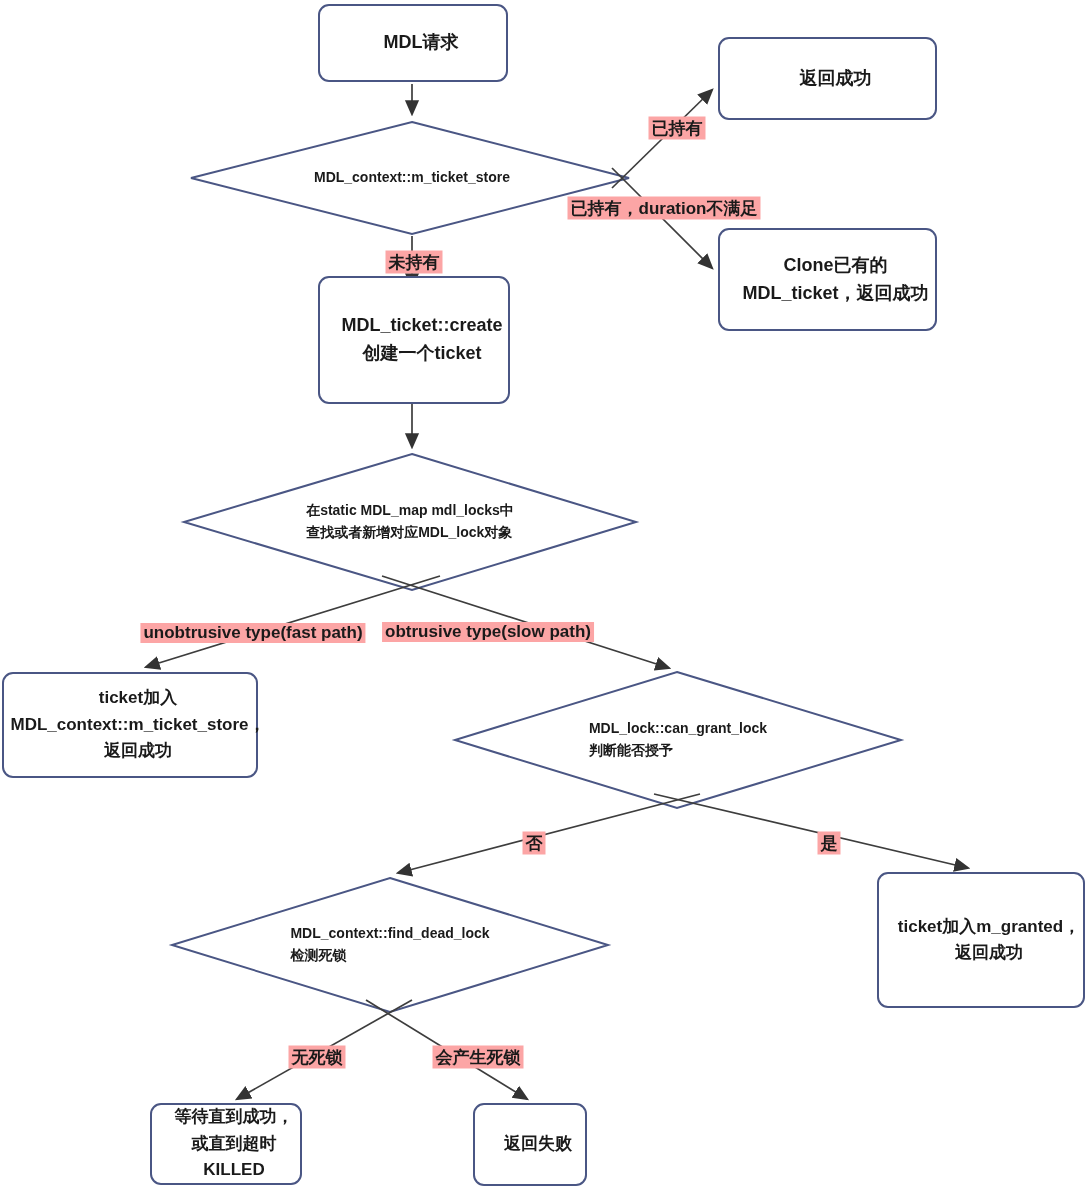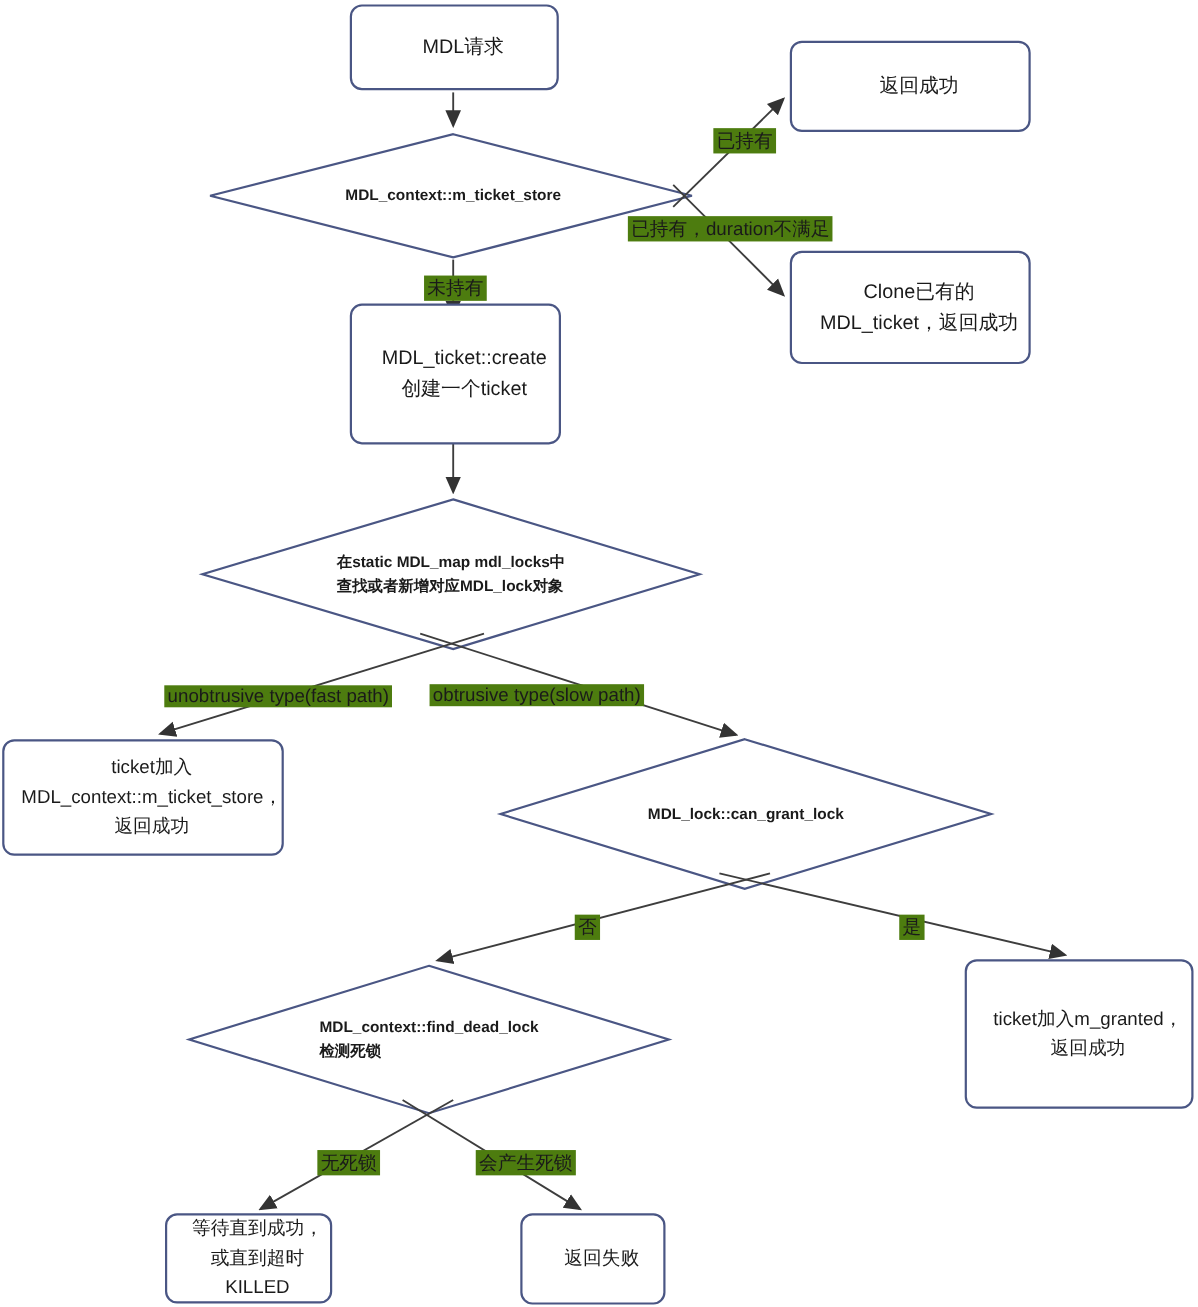--- a/index.html
+++ b/index.html
@@ -5,32 +5,32 @@
   html,body{margin:0;padding:0;}
   body{
     width:1089px;height:1188px;position:relative;background:#ffffff;
     font-family:"Liberation Sans","DejaVu Sans",sans-serif;
     color:#1a1a1a;overflow:hidden;
   }
   #edges{position:absolute;left:0;top:0;width:1089px;height:1188px;}
   .rect{
     position:absolute;border:2px solid #4a5684;border-radius:11px;background:#fff;
     display:flex;flex-direction:column;justify-content:center;align-items:center;
-    font-weight:normal;font-size:17px;line-height:1.55;text-align:center;
+    font-weight:bold;font-size:17px;line-height:1.55;text-align:center;
     box-sizing:border-box;
     padding-left:16px;
   }
   .rect.big{font-size:18px;}
   .dlabel{
     position:absolute;transform:translate(-50%,-50%);text-align:left;
     font-weight:bold;font-size:14px;line-height:1.55;white-space:nowrap;
   }
   .elabel{
     position:absolute;transform:translate(-50%,-50%);white-space:nowrap;
-    font-weight:normal;font-size:17px;background:#4d7c0f;padding:0 3px;
+    font-weight:bold;font-size:17px;background:#fca5a5;padding:0 3px;
   }
 </style>
 </head>
 <body>
 
 <svg id="edges" viewBox="0 0 1089 1188" xmlns="http://www.w3.org/2000/svg">
   <defs>
     <marker id="arrow" viewBox="0 0 10 10" refX="8.5" refY="5" markerWidth="9.5" markerHeight="9.5" orient="auto-start-reverse">
       <path d="M0,0.6 L10,5 L0,9.4 z" fill="#333333"></path>
     </marker>
@@ -81,35 +81,36 @@
 <div class="rect" style="left:877px;top:872px;width:208px;height:136px">
   <div>ticket加入m_granted，</div>
   <div>返回成功</div>
 </div>
 
 <div class="rect" style="left:150px;top:1103px;width:152px;height:82px">
   <div>等待直到成功，</div>
   <div>或直到超时KILLED</div>
 </div>
 
-<div class="rect" style="left:473px;top:1103px;width:132px;height:83px">
+<div class="rect" style="left:473px;top:1103px;width:114px;height:83px">
   <div>返回失败</div>
 </div>
 
 <div class="dlabel" style="left:412px;top:178px">
   <div>MDL_context::m_ticket_store</div>
 </div>
 
 <div class="dlabel" style="left:410px;top:522px">
   <div>在static MDL_map mdl_locks中</div>
   <div>查找或者新增对应MDL_lock对象</div>
 </div>
 
 <div class="dlabel" style="left:678px;top:740px">
   <div>MDL_lock::can_grant_lock</div>
+  <div>判断能否授予</div>
 </div>
 
 <div class="dlabel" style="left:390px;top:945px">
   <div>MDL_context::find_dead_lock</div>
   <div>检测死锁</div>
 </div>
 
 <div class="elabel" style="left:677px;top:128px">已持有</div>
 <div class="elabel" style="left:664px;top:208px">已持有，duration不满足</div>
 <div class="elabel" style="left:414px;top:262px">未持有</div>

